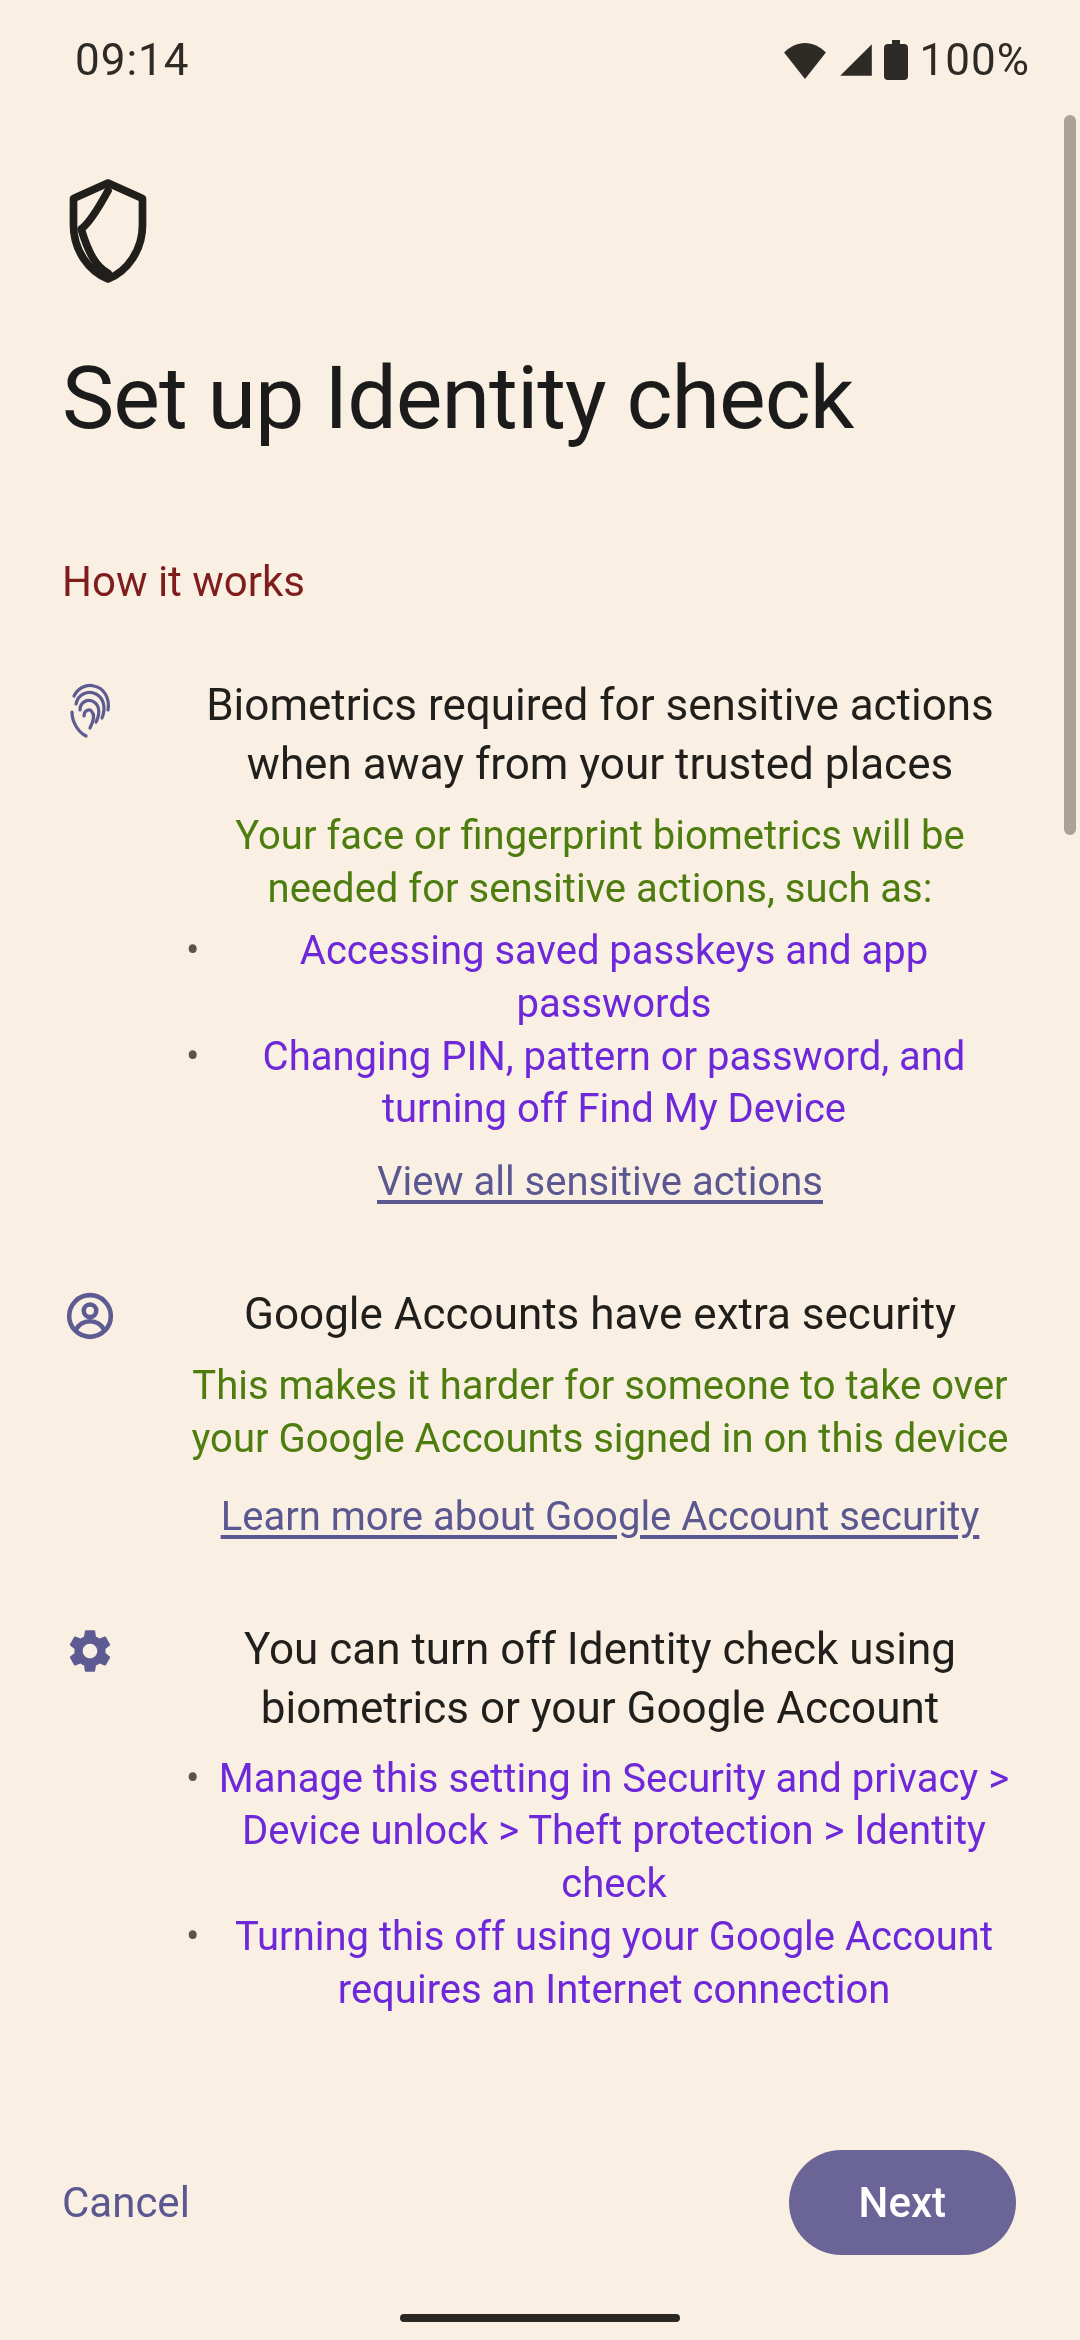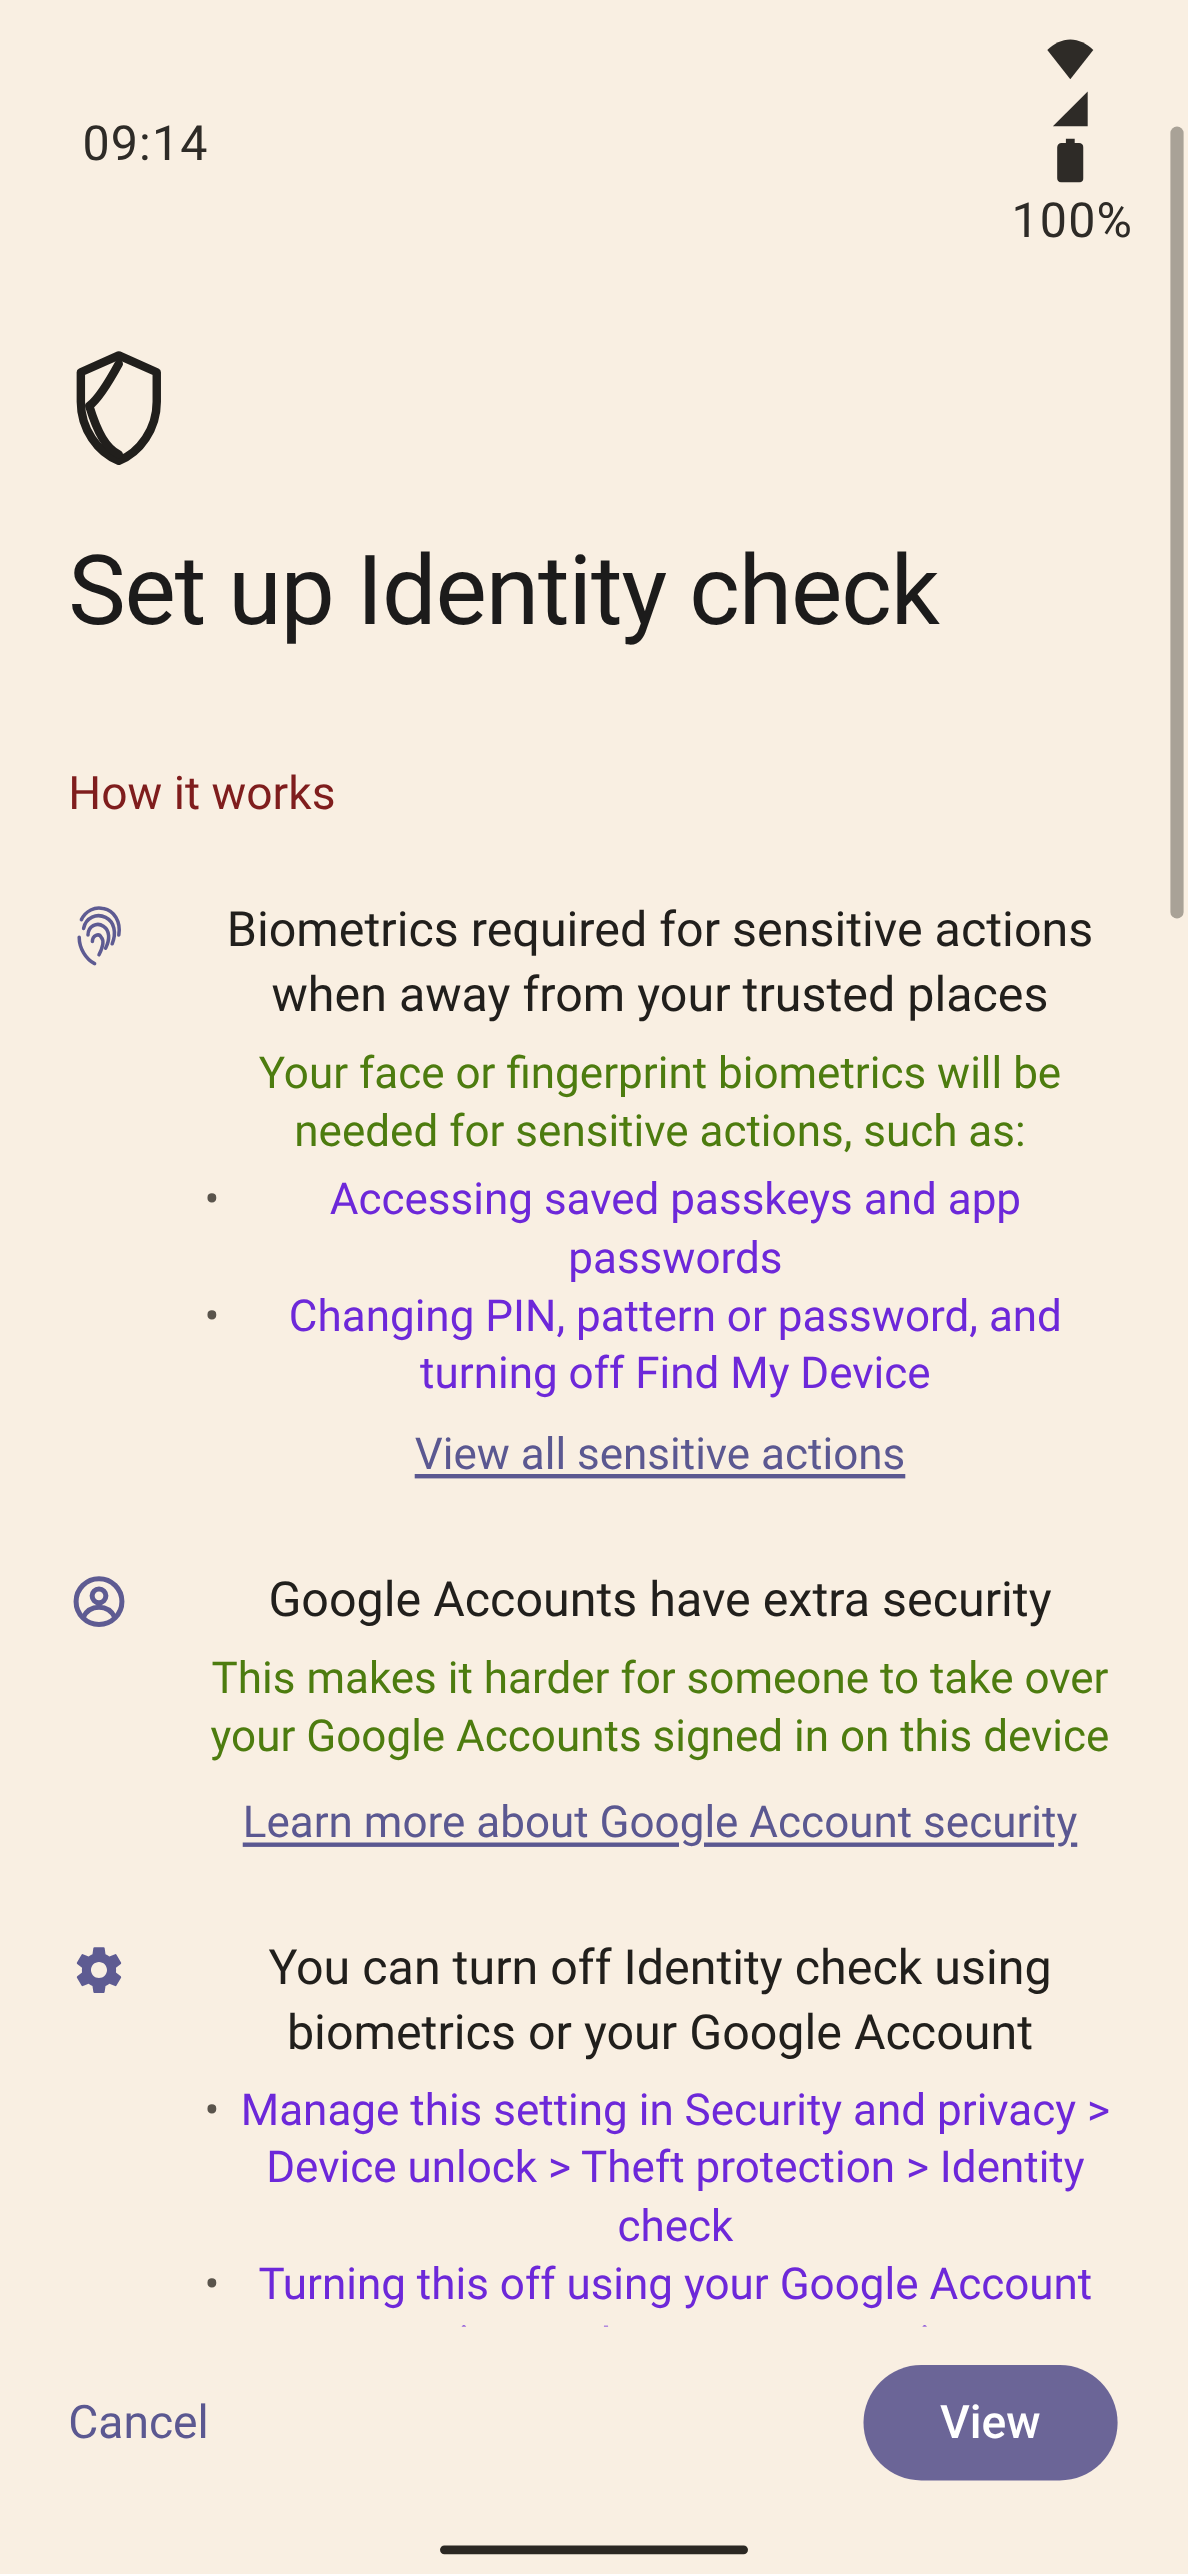--- a/index.html
+++ b/index.html
@@ -19,21 +19,20 @@
     padding: 34px 50px 10px 75px;
     font-size: 44px;
     font-weight: 400;
     color: #2e2b27;
     letter-spacing: 1px;
   }
   .status-right {
     display: flex;
     align-items: center;
     gap: 8px;
-    flex-direction: column;
   }
   .status-right svg { display: block; }
   .battery-pct { margin-left: 4px; }
   .content {
     padding: 0 62px;
     height: 2055px;
     overflow: hidden;
   }
   .header-icon {
     margin-top: 80px;
@@ -242,16 +241,16 @@
         <li>Manage this setting in Security and privacy &gt; Device unlock &gt; Theft protection &gt; Identity check</li>
         <li>Turning this off using your Google Account requires an Internet connection</li>
       </ul>
     </div>
   </div>
 
 </div>
 
 <div class="footer">
   <button class="cancel-btn">Cancel</button>
-  <button class="next-btn">View</button>
+  <button class="next-btn">Next</button>
 </div>
 
 <div class="nav-handle"></div>
 
 </body></html>

